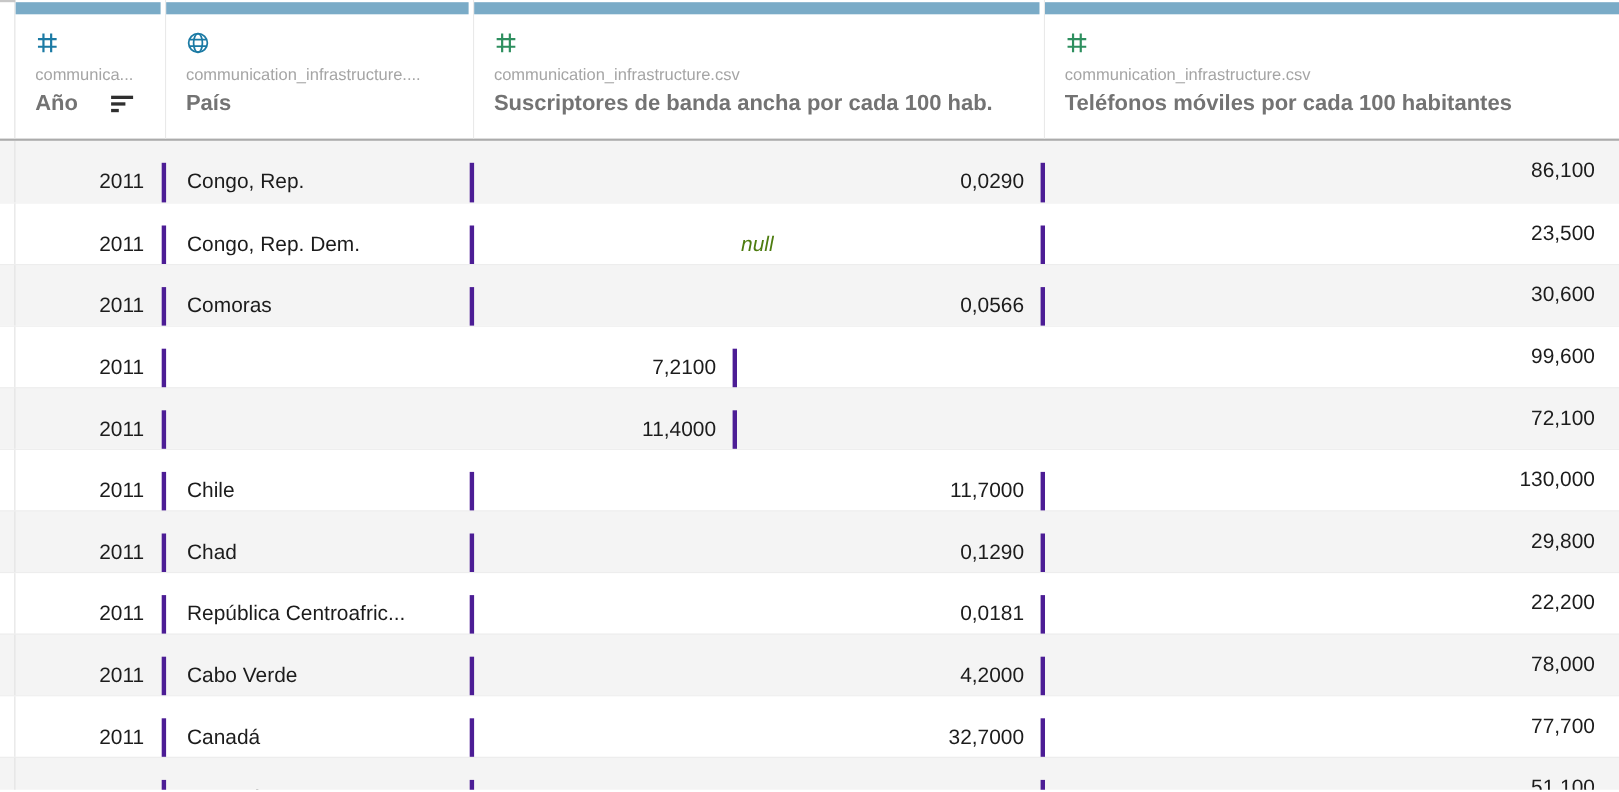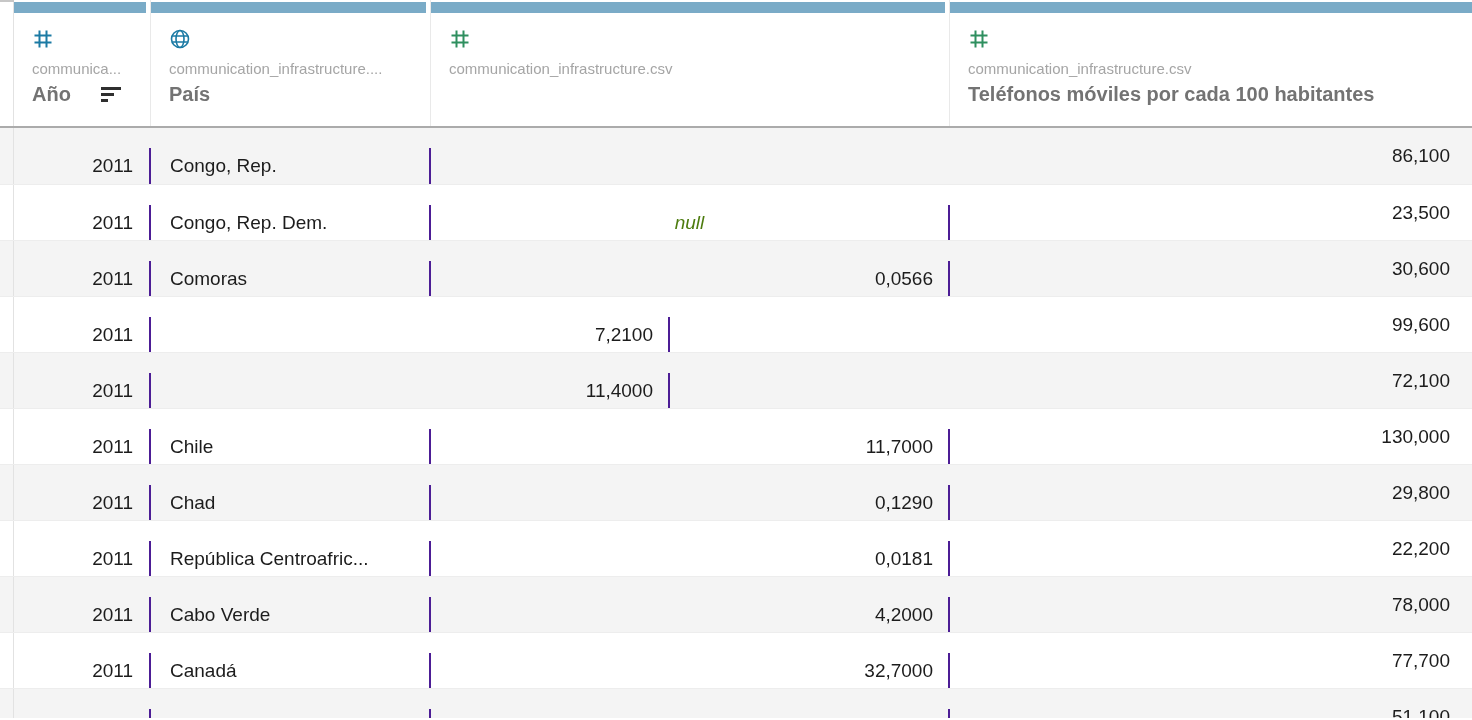--- a/index.html
+++ b/index.html
@@ -37,21 +37,21 @@
   .w-banda { width: 519px; flex: 0 0 519px; }
   .w-telefonos { flex: 1 1 auto; }
 
   
   .body { height: 590px; overflow: hidden; }
   .row { display: flex; height: 56px; background: #ffffff; }
   .row + .row { border-top: 1px solid #ededed; }
   .row.shade { background: #f4f4f4; }
 
   .cell { display: flex; align-items: center; font-size: 19px; color: #1c1c1c; overflow: hidden; }
-  .cell.sep { border-right: 2px solid #4c1d95; margin-top: 20px; }
+  .cell.sep { border-right: 4px solid #4c1d95; margin-top: 20px; }
   .gutter-b { width: 14px; flex: 0 0 14px; border-right: 1px solid #e2e2e2; align-self: stretch; }
 
   .cell.align-right { justify-content: flex-end; }
   .cell.align-left  { justify-content: flex-start; }
   .cell.w-ano  { padding-right: 16px; }
   .cell.w-pais { padding-left: 19px; }
   .cell.w-banda { padding-right: 15px; }
   .cell.w-telefonos { padding-right: 22px; }
   .cell .val { white-space: nowrap; }
 
@@ -98,20 +98,23 @@
         </div>
       </div>
       <div class="header-cell w-banda">
         <div class="col-bar" style="background: rgb(122, 171, 199);"></div>
         <div class="type-icon">
           <svg width="22" height="22" viewBox="0 0 22 22" fill="none">
             <path d="M7.5 2.5v17M14.5 2.5v17M2.5 7.5h17M2.5 14.5h17" stroke="#2e8f5f" stroke-width="2"></path>
           </svg>
         </div>
         <div class="col-source">communication_infrastructure.csv</div>
+        <div class="col-name-row">
+          <span class="col-name">Suscriptores de banda ancha por cada 100 hab.</span>
+        </div>
       </div>
       <div class="header-cell w-telefonos">
         <div class="col-bar" style="background: rgb(122, 171, 199);"></div>
         <div class="type-icon">
           <svg width="22" height="22" viewBox="0 0 22 22" fill="none">
             <path d="M7.5 2.5v17M14.5 2.5v17M2.5 7.5h17M2.5 14.5h17" stroke="#2e8f5f" stroke-width="2"></path>
           </svg>
         </div>
         <div class="col-source">communication_infrastructure.csv</div>
         <div class="col-name-row">
@@ -122,20 +125,23 @@
   <div class="body">
 
   <div class="row shade">
         <div class="gutter-b"></div>
         <div class="cell w-ano sep align-right">
           <span class="val">2011</span>
         </div>
         <div class="cell w-pais sep align-left">
           <span class="val">Congo, Rep.</span>
         </div>
+        <div class="cell w-banda sep align-right">
+          <span class="val">0,0290</span>
+        </div>
         <div class="cell w-telefonos align-right">
           <span class="val">86,100</span>
         </div>
       </div>
       <div class="row">
         <div class="gutter-b"></div>
         <div class="cell w-ano sep align-right">
           <span class="val">2011</span>
         </div>
         <div class="cell w-pais sep align-left">

